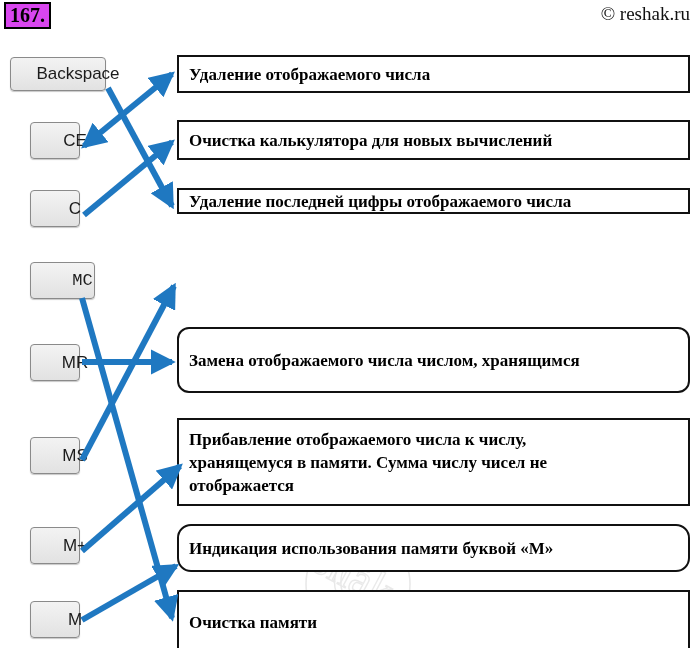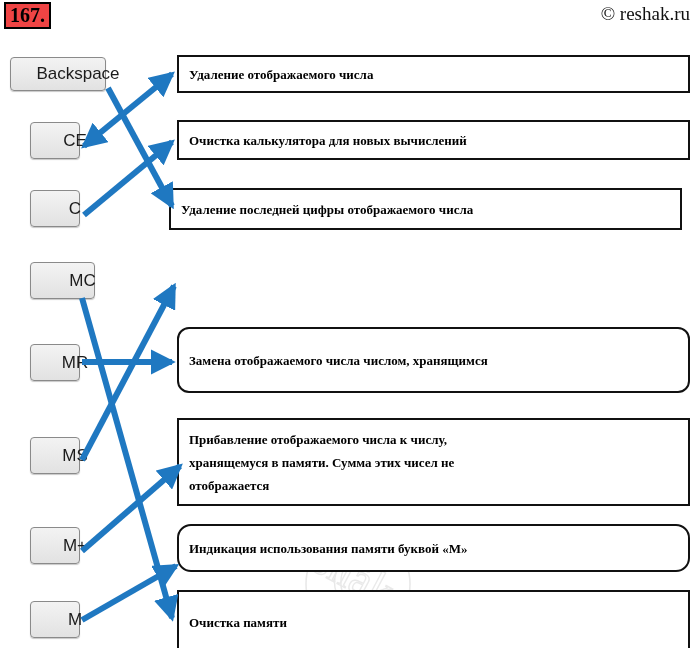--- a/index.html
+++ b/index.html
@@ -23,21 +23,21 @@
     position: absolute;
     left: 4px;
     top: 2px;
     border: 2px solid #000000;
     padding: 0px 4px 1px 4px;
     font-family: "Liberation Serif", "DejaVu Serif", serif;
     font-weight: bold;
     font-size: 20px;
     line-height: 22px;
     color: #000000;
-    background: #ef4444;
+    background: #d946ef;
     letter-spacing: 0px;
   }
   #copyright {
     position: absolute;
     right: 6px;
     top: 3px;
     font-family: "Liberation Serif", "DejaVu Serif", serif;
     font-size: 19px;
     line-height: 22px;
     color: #111111;
@@ -76,21 +76,21 @@
 
   
   .desc-box {
     position: absolute;
     box-sizing: border-box;
     border: 2px solid #111111;
     background: #ffffff;
     color: #000000;
     font-family: "Liberation Serif", "DejaVu Serif", serif;
     font-weight: bold;
-    font-size: 13px;
+    font-size: 17px;
     line-height: 23px;
     padding: 0 8px 0 10px;
     display: flex;
     flex-direction: column;
     justify-content: center;
   }
   .desc-box .line {
     white-space: nowrap;
   }
 
@@ -123,21 +123,21 @@
 
   <div class="key-btn" style="left:10px;  top:57px;  width:96px; height:34px;">
     <span>Backspace</span>
   </div>
   <div class="key-btn" style="left:30px; top:122px; width:50px; height:37px;">
     <span>CE</span>
   </div>
   <div class="key-btn" style="left:30px; top:190px; width:50px; height:37px;">
     <span>C</span>
   </div>
-  <div class="key-btn" style="left:30px; top:262px; width:65px; height:37px;">
+  <div class="key-btn" style="left:30px; top:262px; width:65px; height:37px;font-family:Liberation Mono, monospace;">
     <span>MC</span>
   </div>
   <div class="key-btn" style="left:30px; top:344px; width:50px; height:37px;">
     <span>MR</span>
   </div>
   <div class="key-btn" style="left:30px; top:437px; width:50px; height:37px;">
     <span>MS</span>
   </div>
   <div class="key-btn" style="left:30px; top:527px; width:50px; height:37px;">
     <span>M+</span>
@@ -147,32 +147,32 @@
   </div>
 
   <div class="desc-box" style="left:177px; top:55px;  width:513px; height:38px;">
     <span class="line">Удаление отображаемого числа</span>
   </div>
 
   <div class="desc-box" style="left:177px; top:120px; width:513px; height:40px;">
     <span class="line">Очистка калькулятора для новых вычислений</span>
   </div>
 
-  <div class="desc-box" style="left:169px; top:188px; width:513px; height:42px;">
+  <div class="desc-box" style="left:177px; top:188px; width:513px; height:26px;">
     <span class="line">Удаление последней цифры отображаемого числа</span>
   </div>
 
 
   <div class="desc-box" style="left:177px; top:327px; width:513px; height:66px;border-radius:12px;">
     <span class="line">Замена отображаемого числа числом, хранящимся</span>
   </div>
 
   <div class="desc-box" style="left:177px; top:418px; width:513px; height:88px;">
     <span class="line">Прибавление отображаемого числа к числу,</span>
-    <span class="line">хранящемуся в памяти. Сумма этих чисел не</span>
+    <span class="line">хранящемуся в памяти. Сумма числу чисел не</span>
     <span class="line">отображается</span>
   </div>
 
   <div class="desc-box" style="left:177px; top:524px; width:513px; height:48px;border-radius:14px;">
     <span class="line">Индикация использования памяти буквой «М»</span>
   </div>
 
   <div class="desc-box" style="left:177px; top:590px; width:513px; height:64px;">
     <span class="line">Очистка памяти</span>
   </div>

